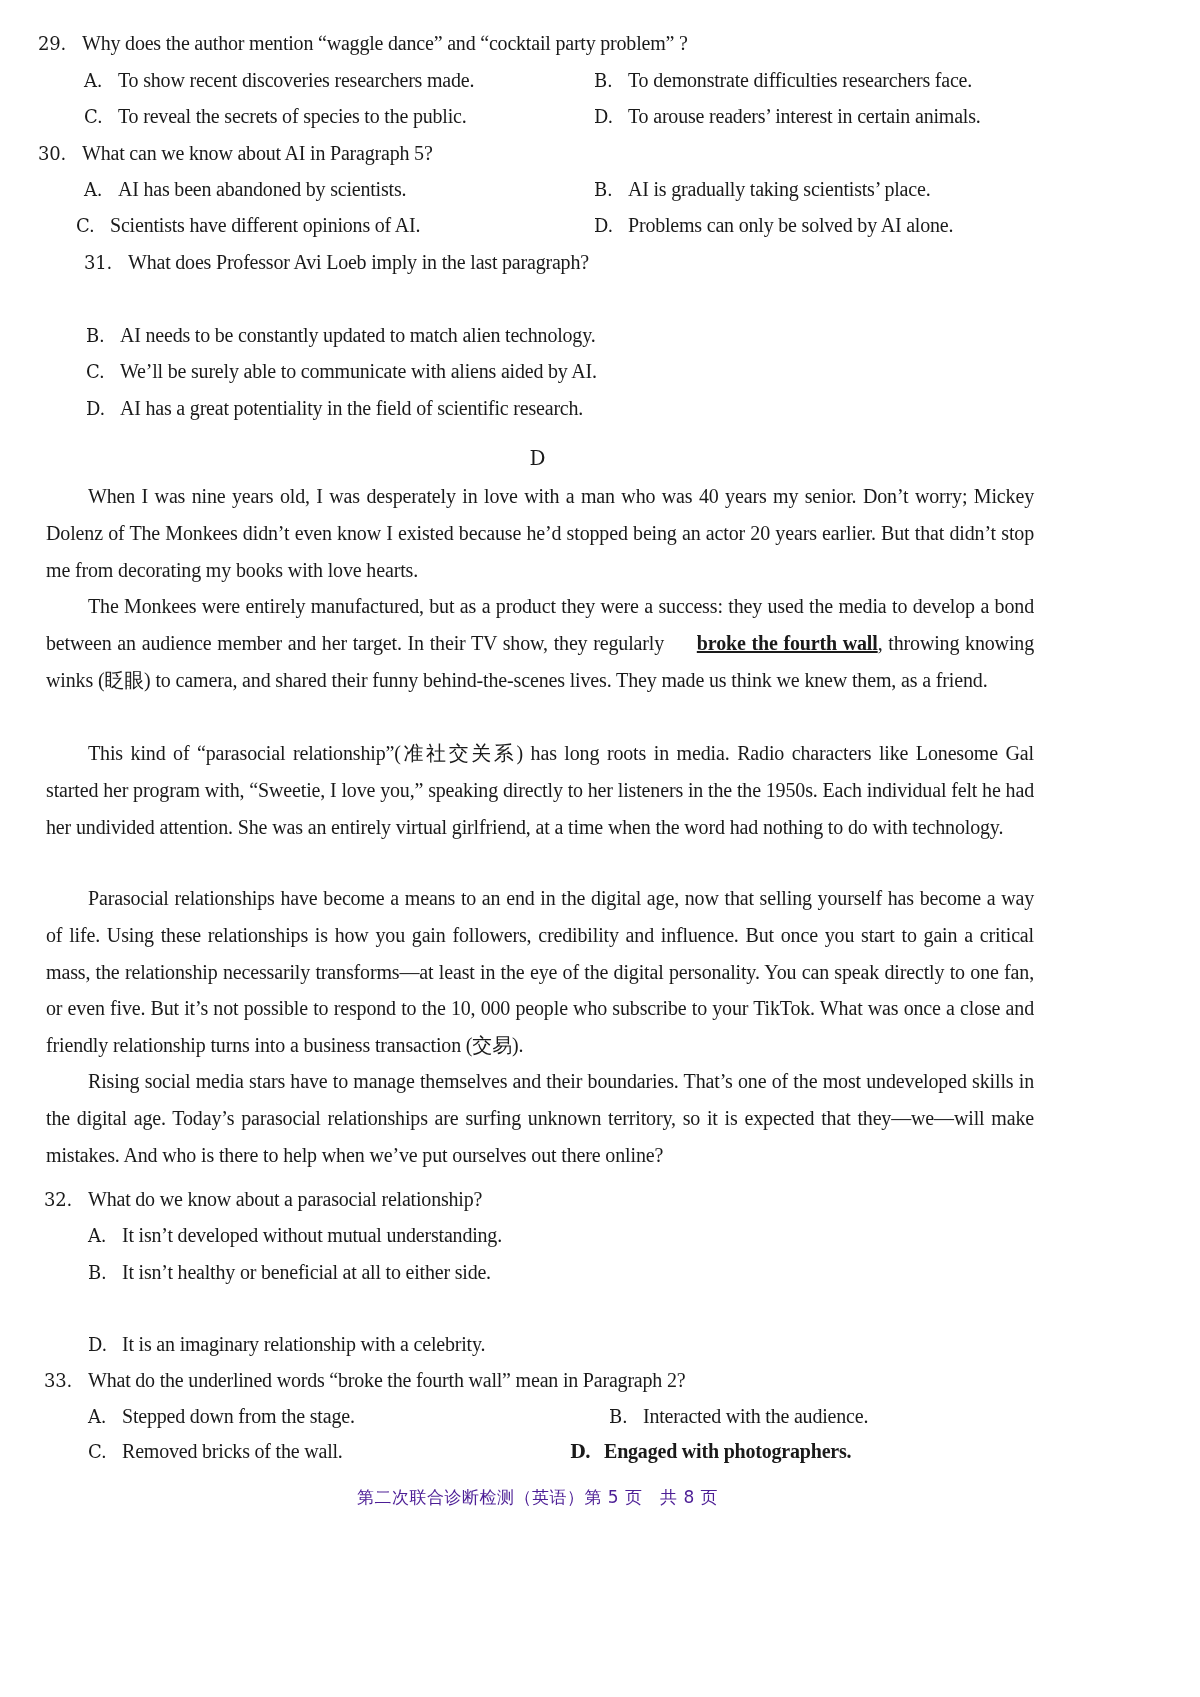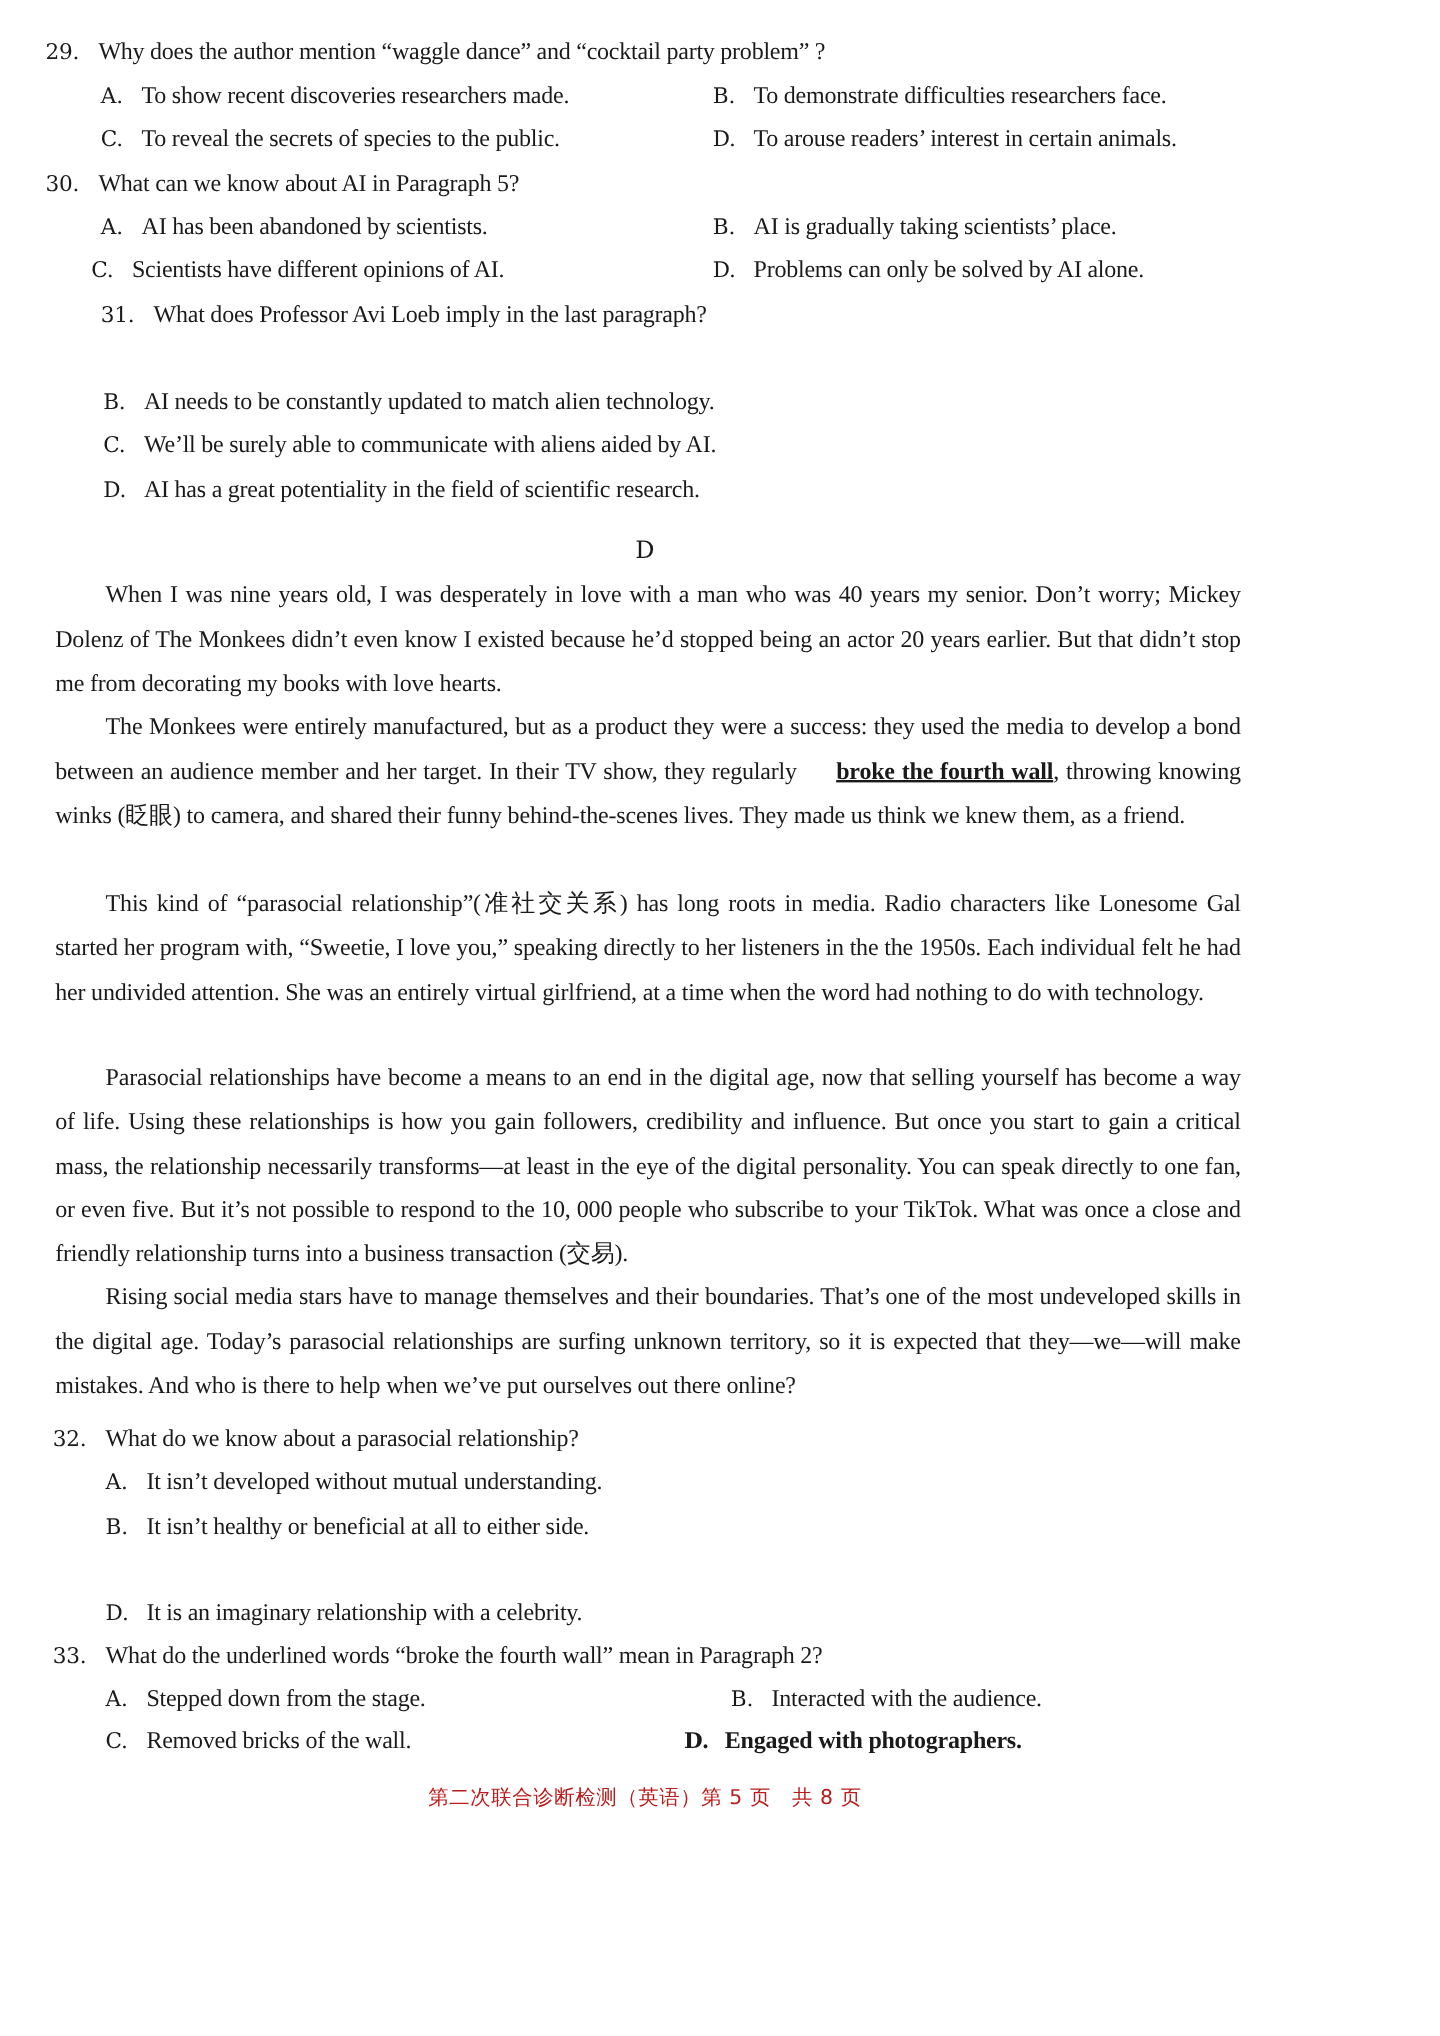--- a/index.html
+++ b/index.html
@@ -8,21 +8,21 @@
     font-family: "Liberation Serif", "DejaVu Serif", serif;
     color: #1a1a1a;
   }
   .page { position: absolute; left: 0; top: 0; width: 1008px; height: 1697px; }
   .line { position: absolute; font-size: 20px; line-height: 26px; white-space: nowrap; letter-spacing: -0.2px; }
   .qnum { display: inline-block; width: 44px; font-family: "DejaVu Serif", serif; font-size: 18px; }
   .opt-label { display: inline-block; width: 34px; font-family: "DejaVu Serif", serif; font-size: 18px; }
   .para { position: absolute; left: 46px; width: 988px; font-size: 20px; line-height: 36.8px; text-align: justify; text-indent: 42px; letter-spacing: -0.15px; }
   .para u { text-decoration: underline; text-decoration-thickness: 2px; font-weight: bold; margin-left: 27px; }
   .section-letter { position: absolute; left: 0; width: 1075px; text-align: center; top: 446px; font-size: 20px; font-family: "DejaVu Serif", serif; }
-  .footer { position: absolute; top: 1486px; left: 0; width: 1075px; text-align: center; font-size: 17px; font-family: "DejaVu Sans", sans-serif; color: #b91c1c; letter-spacing: 0.5px; }
+  .footer { position: absolute; top: 1486px; left: 0; width: 1075px; text-align: center; font-size: 17px; font-family: "DejaVu Sans", sans-serif; color: #4c1d95; letter-spacing: 0.5px; }
 </style>
 </head>
 <body>
 
 <div class="page">
 
   <div class="line" style="left:38px;top:30px;">
     <span class="qnum">29.</span><span>Why does the author mention “waggle dance” and “cocktail party problem” ?</span>
   </div>
   <div class="line" style="left:84px;top:67px;"><span class="opt-label">A.</span><span>To show recent discoveries researchers made.</span></div>

